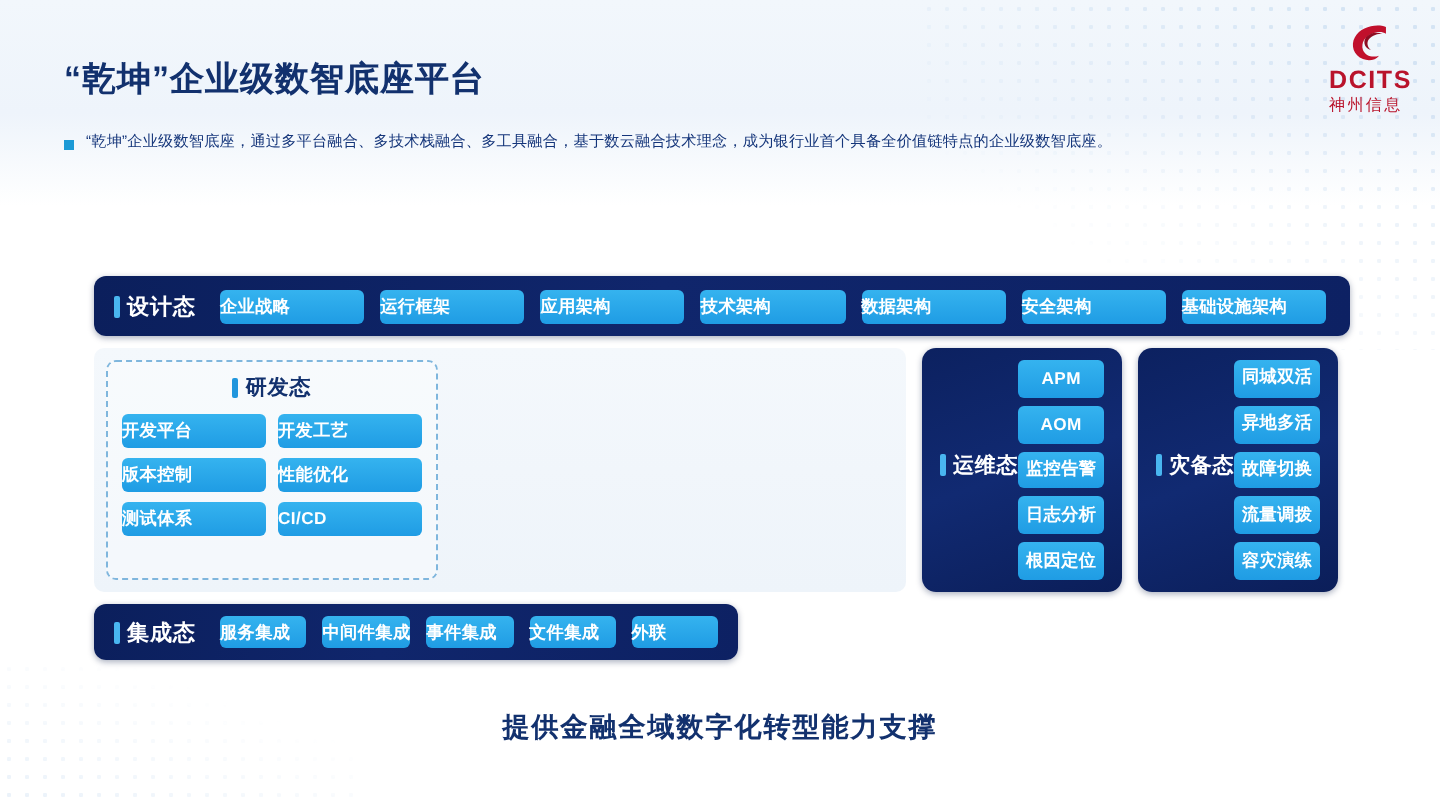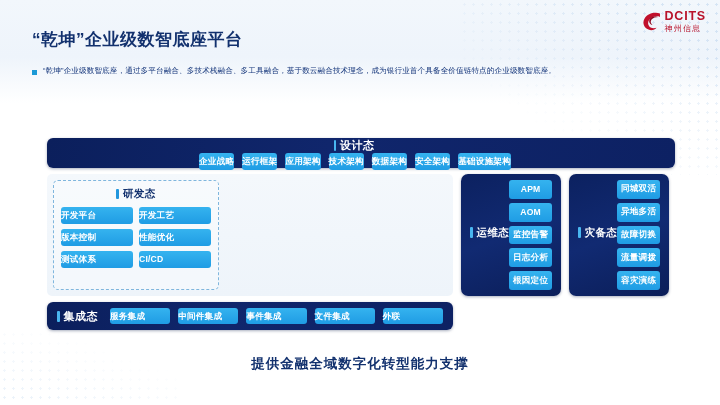--- a/index.html
+++ b/index.html
@@ -26,21 +26,21 @@
   }
   .bg-dots2{
     position:absolute;left:0;top:330px;width:180px;height:80px;
     background-image:radial-gradient(circle, rgba(120,170,220,0.16) 1px, rgba(0,0,0,0) 1.2px);
     background-size:9px 9px;
     -webkit-mask-image:linear-gradient(20deg, rgba(0,0,0,1) 5%, rgba(0,0,0,0) 70%);
     mask-image:linear-gradient(20deg, rgba(0,0,0,1) 5%, rgba(0,0,0,0) 70%);
   }
 
   
-  .logo{position:absolute;right:14px;top:10px;display:flex;align-items:center;gap:1px;}
+  .logo{position:absolute;right:14px;top:10px;display:flex;align-items:center;gap:1px;flex-direction:column;}
   .logo-mark{width:23px;height:23px;position:relative;flex:0 0 auto;}
   .logo-text{display:flex;flex-direction:column;line-height:1;}
   .logo-en{font-size:12.5px;font-weight:bold;color:#b9132b;letter-spacing:.8px;}
   .logo-cn{font-size:8px;color:#b9132b;letter-spacing:1.2px;margin-top:2px;}
 
   
   .title{
     position:absolute;left:32px;top:28px;
     font-size:17px;font-weight:bold;color:#12316e;letter-spacing:.5px;
     white-space:nowrap;
@@ -71,21 +71,21 @@
   .chip{
     background:linear-gradient(180deg,#35b3ef 0%,#1f9ce4 100%);
     color:#ffffff;font-size:8.6px;font-weight:bold;
     border-radius:3px;
     height:17px;line-height:17px;text-align:left;
     flex:1 1 0;
     white-space:nowrap;letter-spacing:.2px;
   }
 
   
-  .row-design{position:absolute;left:0;top:0;width:628px;height:30px;padding-right:12px;box-sizing:border-box;flex-direction:column;}
+  .row-design{position:absolute;left:0;top:0;width:628px;height:30px;padding-right:12px;box-sizing:border-box;}
 
   
   .mid{position:absolute;left:0;top:36px;width:628px;height:122px;display:flex;gap:8px;}
   .mid-left{
     width:406px;height:122px;
     background:linear-gradient(180deg,#f4f8fc 0%,#eef4fa 100%);
     border-radius:5px;
     display:flex;gap:8px;padding:6px;box-sizing:border-box;
   }
   .dashbox{
@@ -115,21 +115,21 @@
     box-shadow:0 1px 3px rgba(10,25,70,.35);
   }
   .col-title{
     display:flex;align-items:center;justify-content:center;gap:4px;
     color:#ffffff;font-weight:bold;font-size:10.5px;margin-bottom:5px;letter-spacing:.4px;
   }
   .col-list{display:flex;flex-direction:column;gap:4px;flex:1 1 auto;}
   .col-list .chip{flex:1 1 0;height:auto;line-height:normal;display:flex;align-items:center;justify-content:center;}
 
   
-  .row-integ{position:absolute;left:0;top:164px;width:406px;height:28px;padding-right:10px;box-sizing:border-box;}
+  .row-integ{position:absolute;left:0;top:164px;width:322px;height:28px;padding-right:10px;box-sizing:border-box;}
   .row-integ .chip{height:16px;line-height:16px;}
 
   
   .footer{
     position:absolute;left:0;right:0;top:355px;text-align:center;
     font-size:13.5px;font-weight:bold;color:#12316e;letter-spacing:1px;
   }
 </style>
 </head>
 <body>

